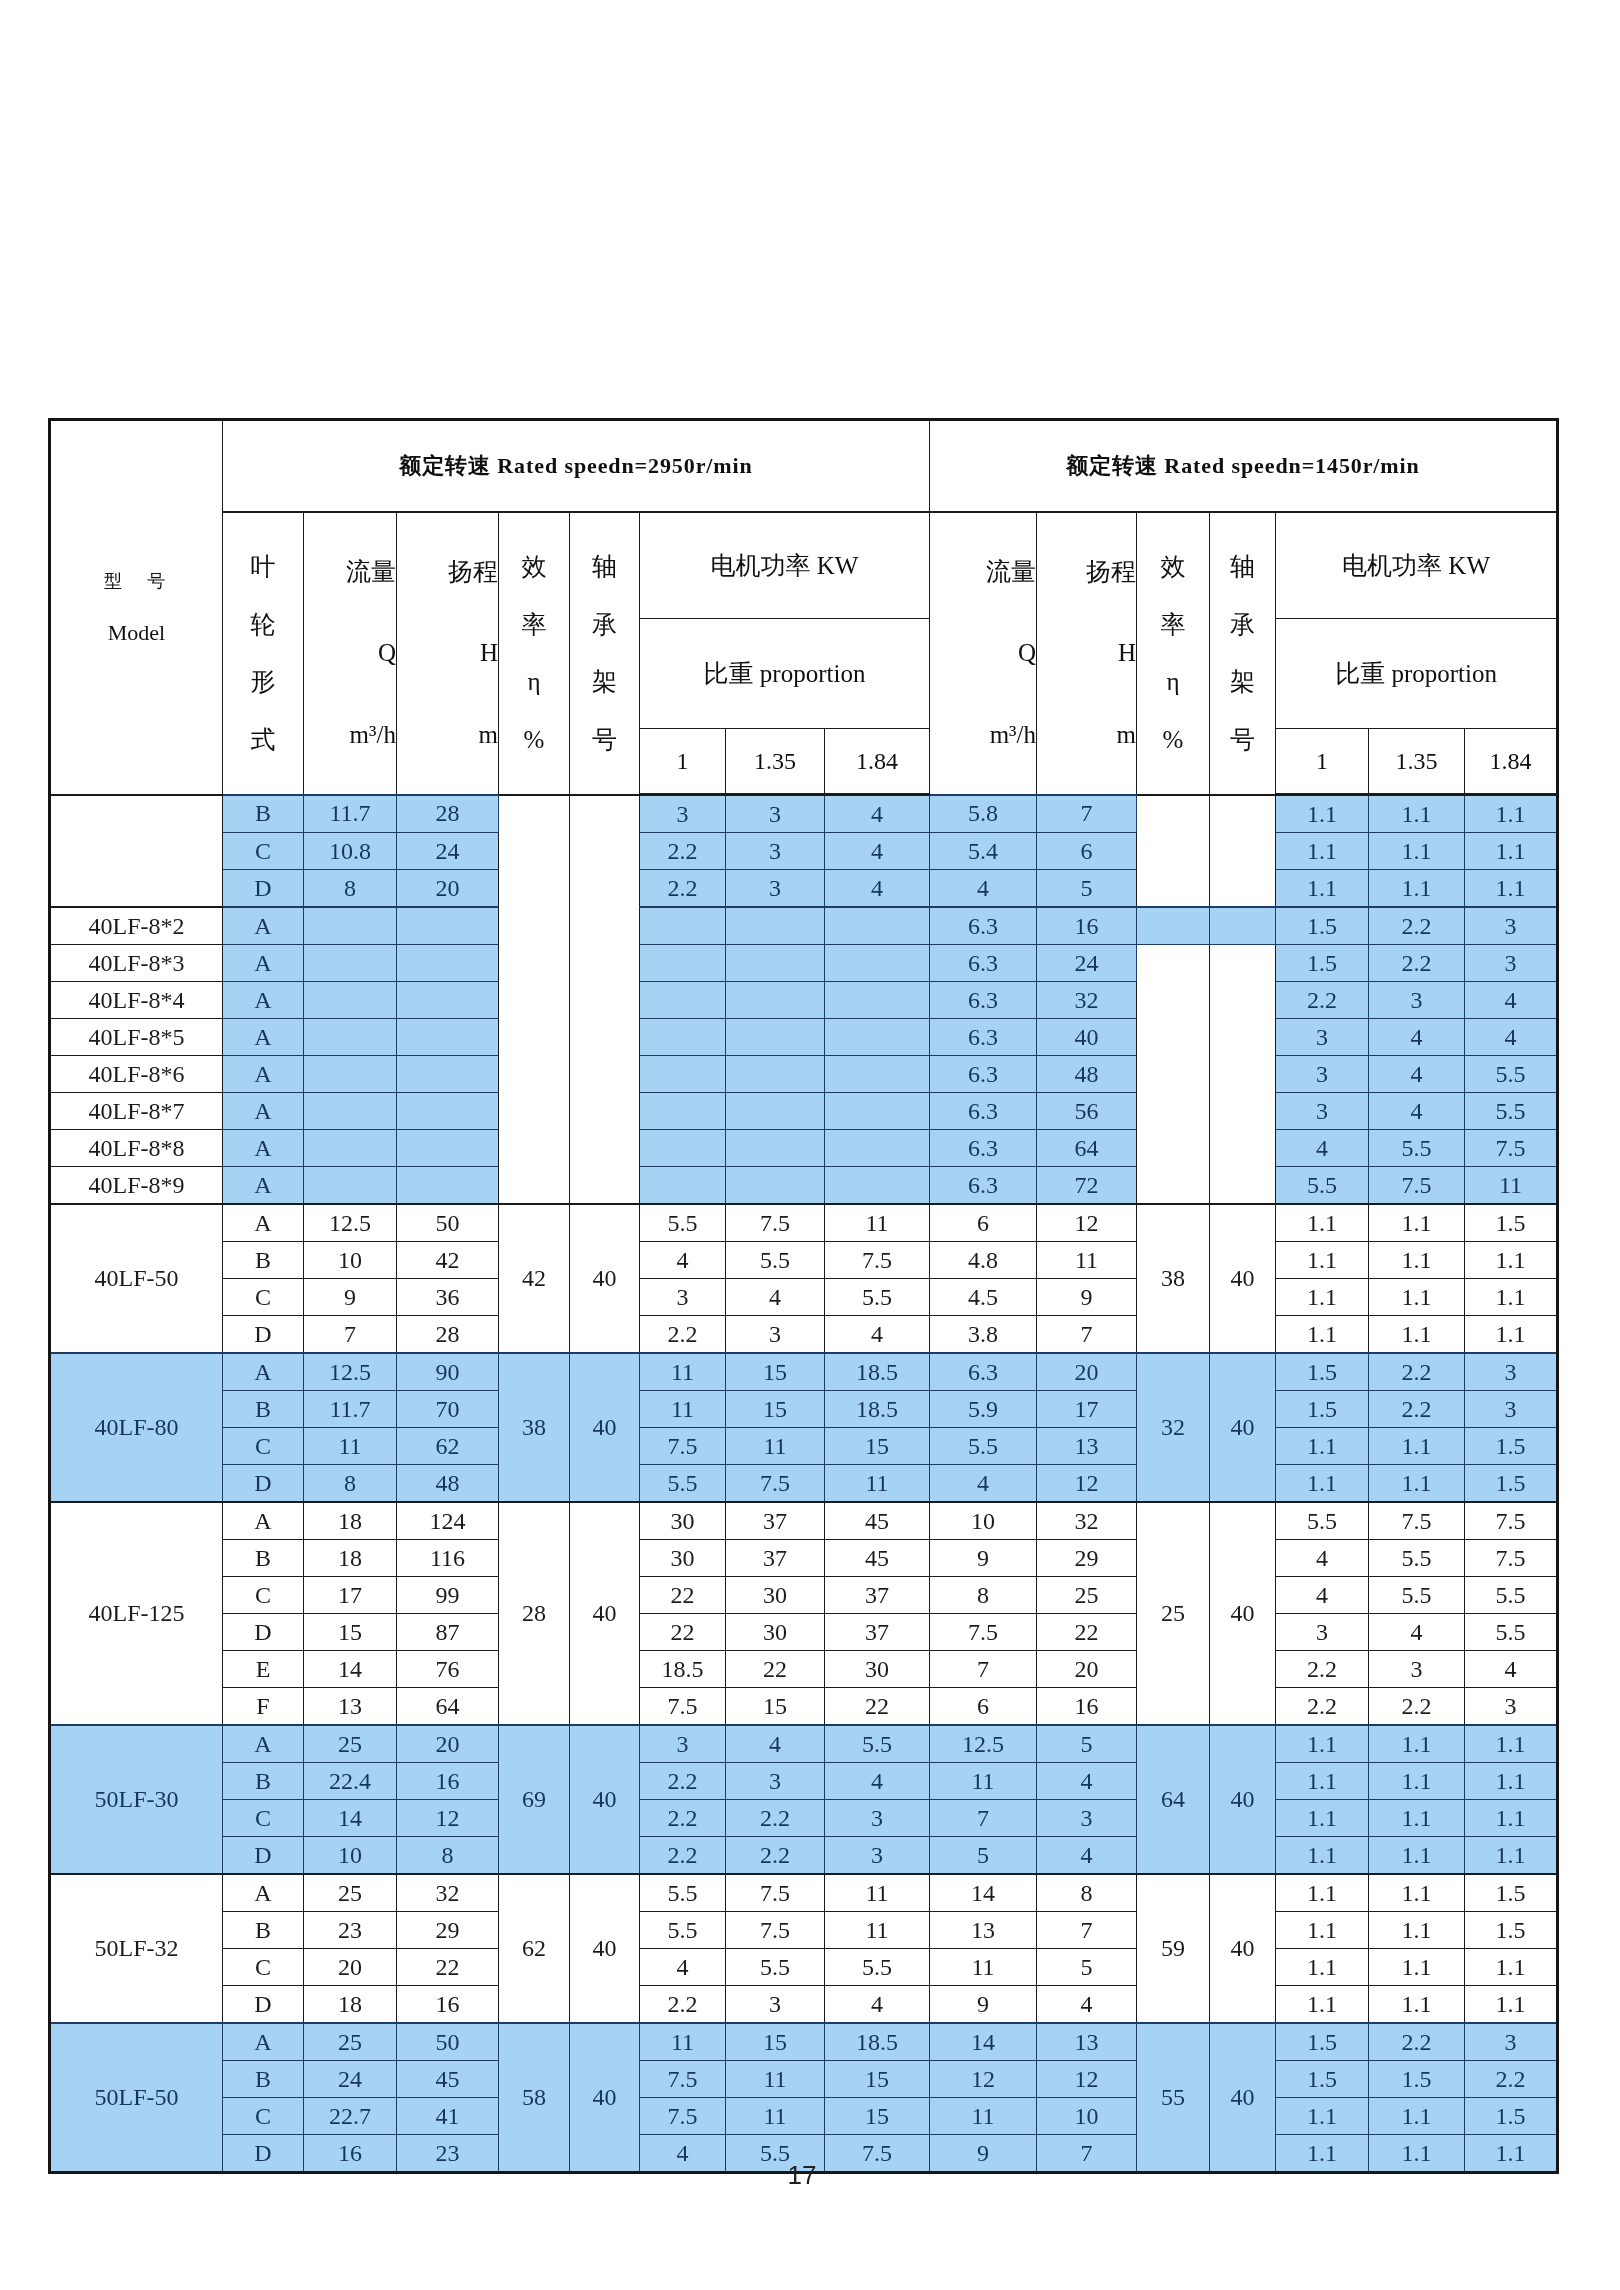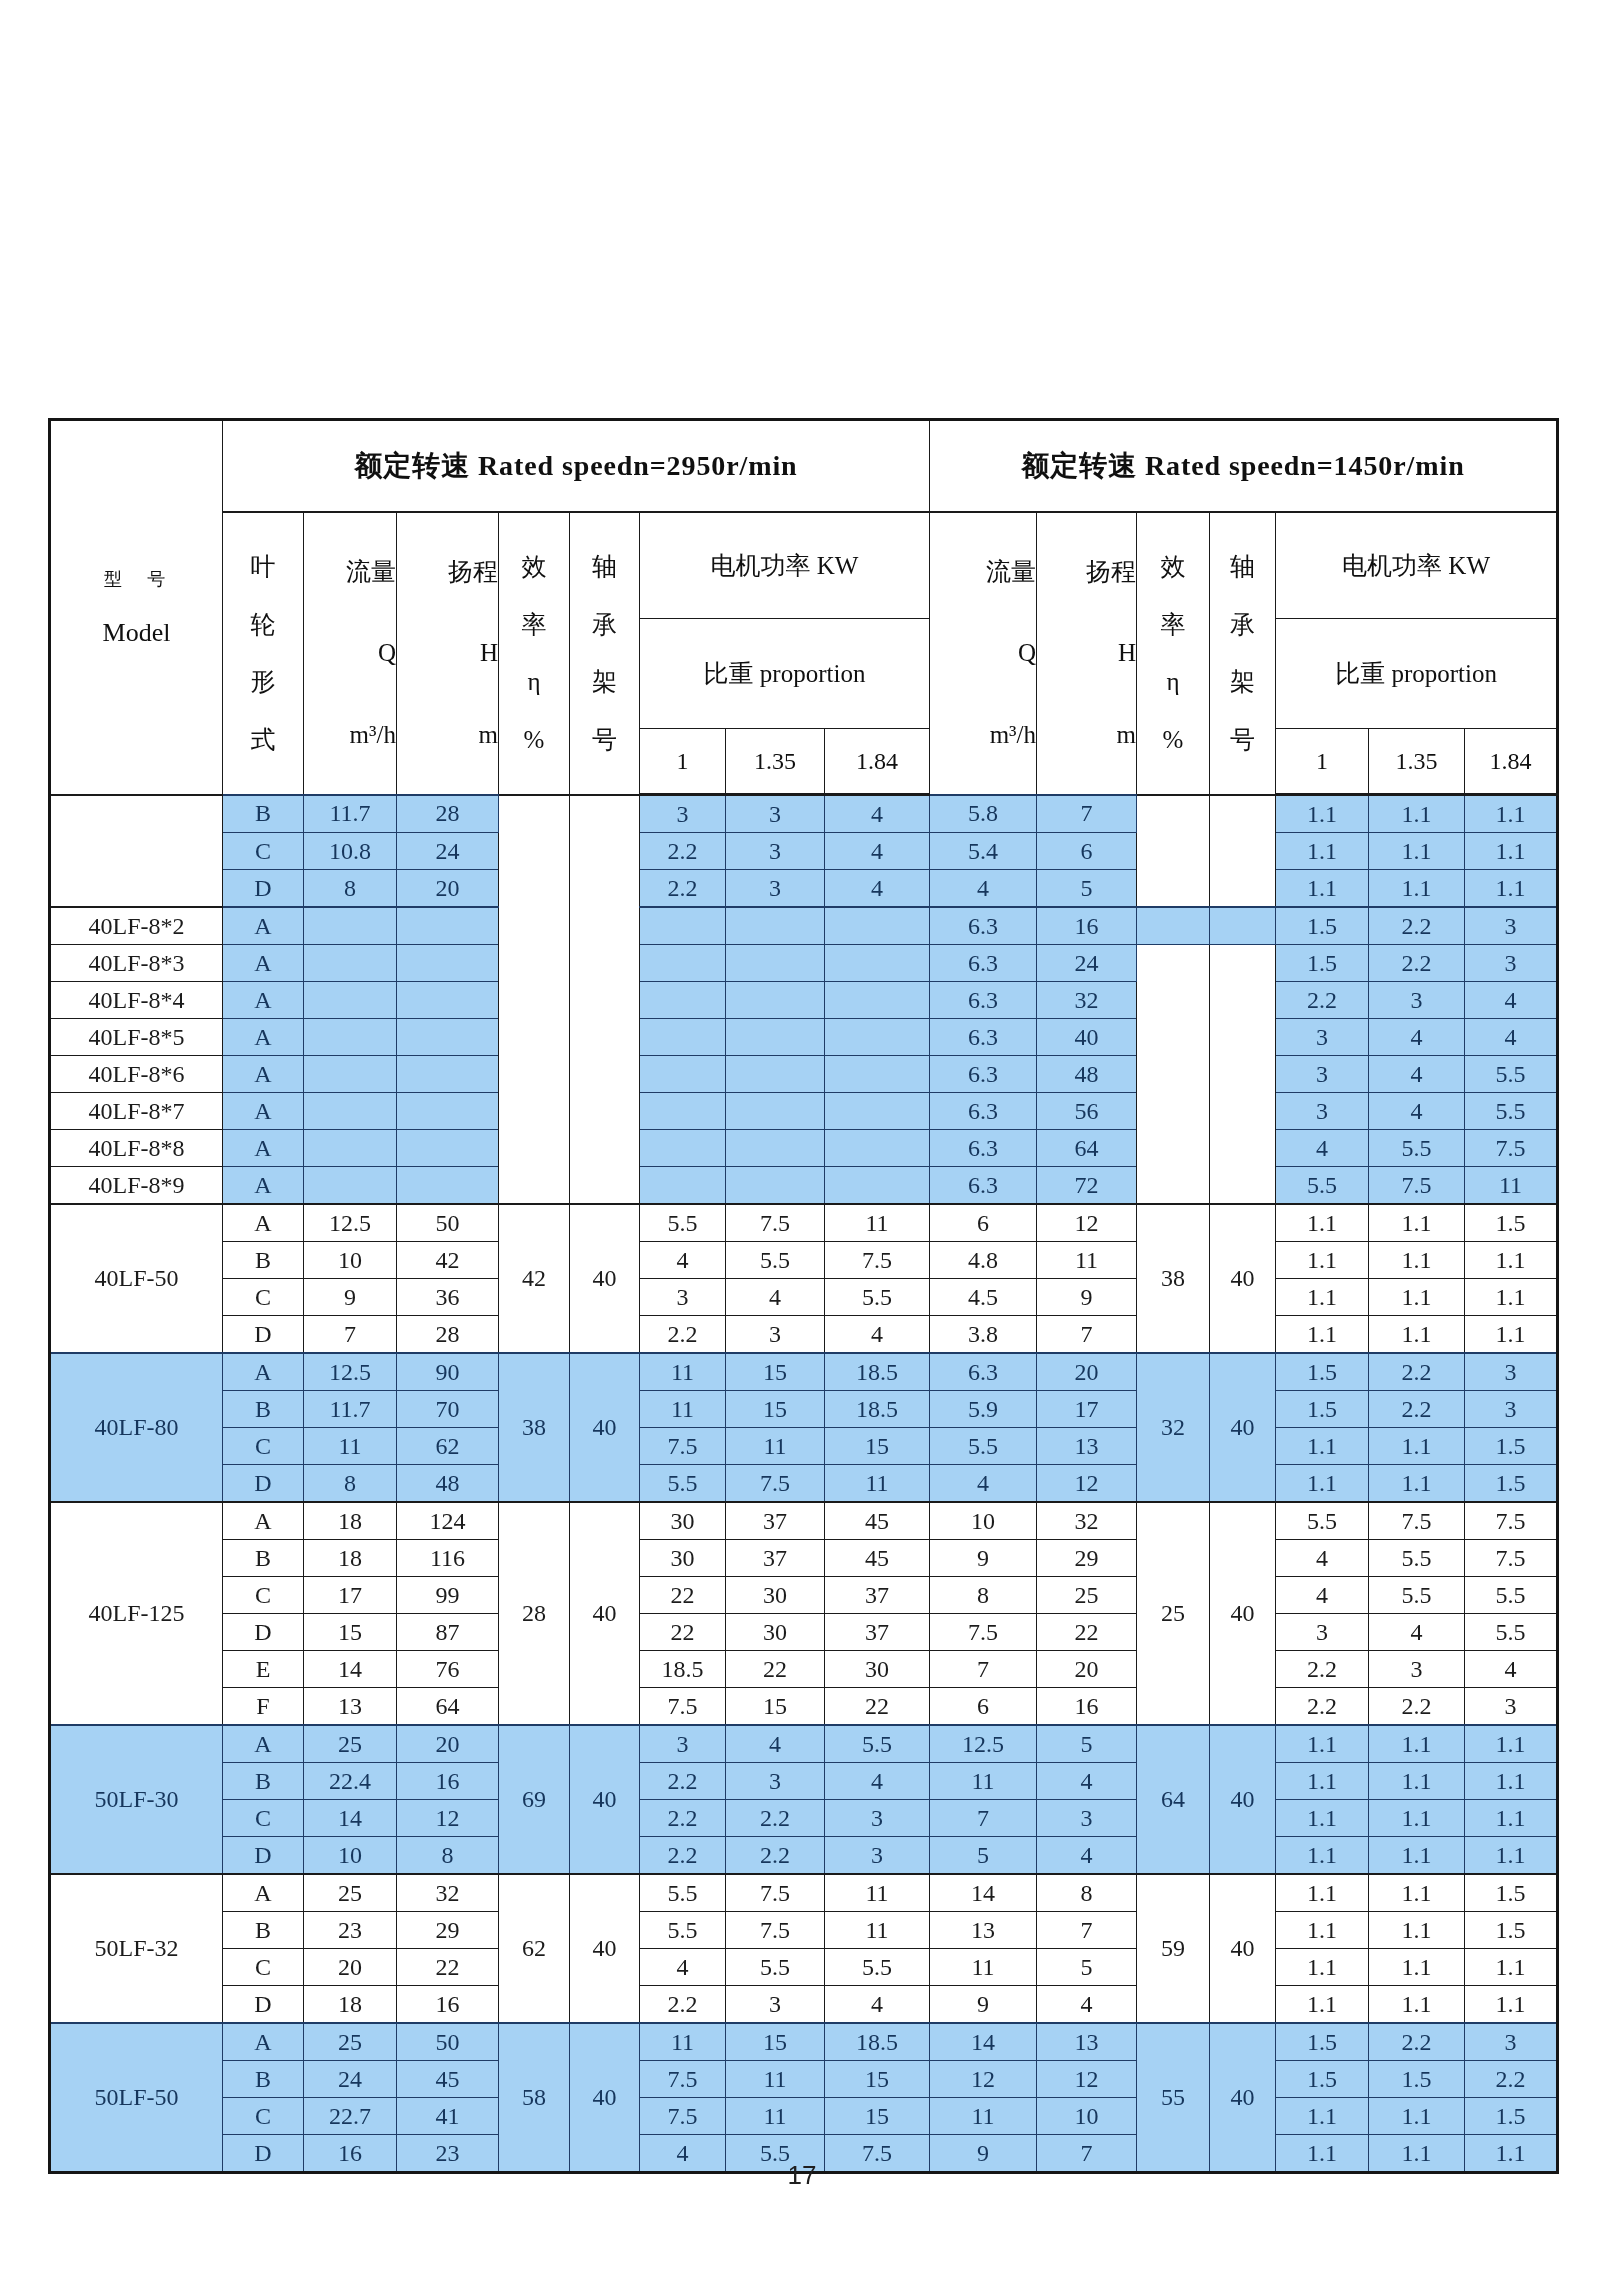--- a/index.html
+++ b/index.html
@@ -11,27 +11,27 @@
     position:absolute;left:48px;top:418px;width:1508px;
     border-collapse:collapse;table-layout:fixed;
     border:3.6px solid #151515;
   }
   th,td{border:1.8px solid #1a1a1a;padding:0;text-align:center;vertical-align:middle;}
   th{background:#ffffff;font-weight:normal;color:#101010;font-size:25px;}
   tr.hr1{height:92px;}
   tr.hr2{height:107px;}
   tr.hr3{height:110px;}
   tr.hr4{height:66px;}
-  th.speed{font-weight:bold;font-size:28px;letter-spacing:0.9px;border-bottom-width:2.7px;}
+  th.speed{font-weight:bold;font-size:22px;letter-spacing:0.9px;border-bottom-width:2.7px;}
   th.vh{white-space:pre-line;font-size:25px;}
   th.vh4{line-height:2.3;}
   th.vh3{line-height:3.25;text-align:right;}
   tr.hr4 th{border-bottom-width:3.6px;font-size:24px;}
   .mh-zh{font-size:18px;letter-spacing:3.6px;margin-bottom:27px;}
-  .mh-en{font-size:26px;}
+  .mh-en{font-size:22px;}
   td{font-size:24px;height:36px;}
   td.w{background:#ffffff;color:#1c1c1c;}
   td.b{background:#a6d2f4;color:#16365c;border-color:#1f3c66;}
   tr.sec-top td{border-top-width:2.7px;}
   .pageno{
     position:absolute;top:2160px;left:48px;width:1508px;text-align:center;
     font-family:"Liberation Sans","DejaVu Sans",sans-serif;font-size:26px;color:#1f1f1f;
   }
 </style>
 </head>

